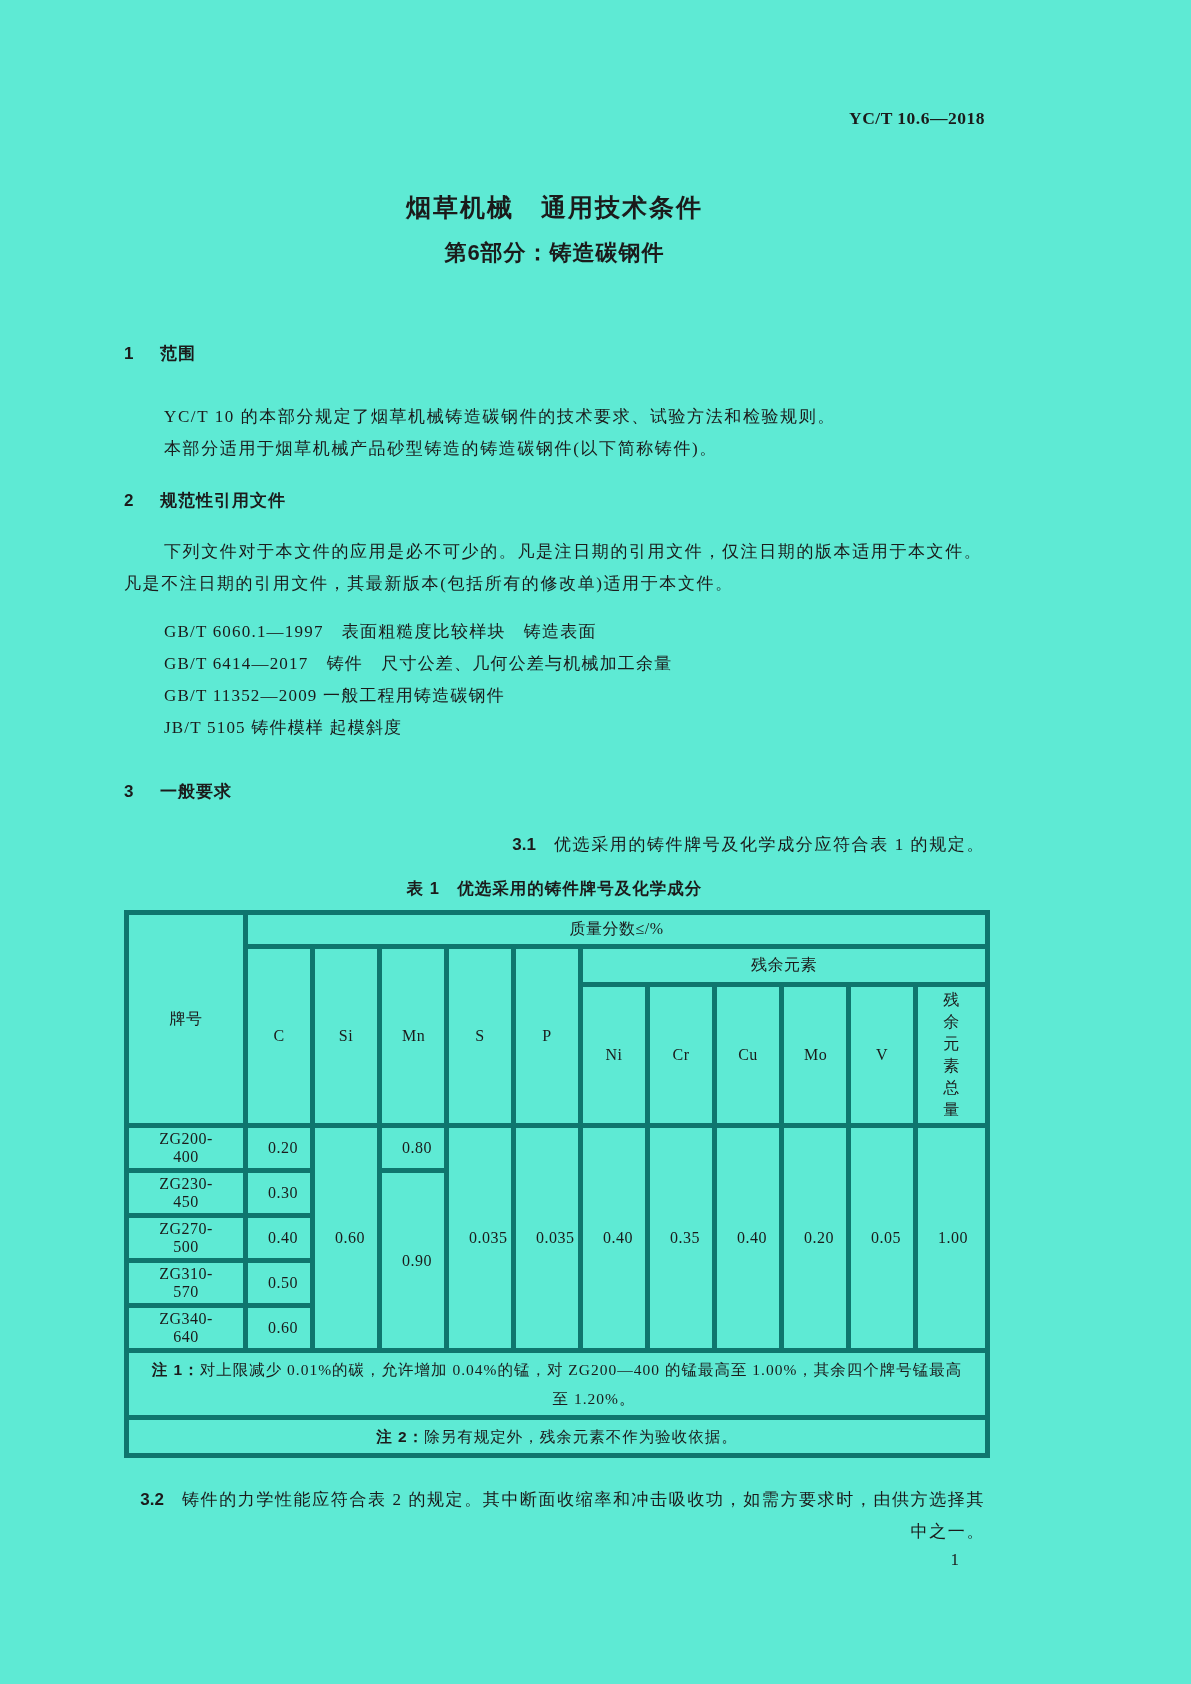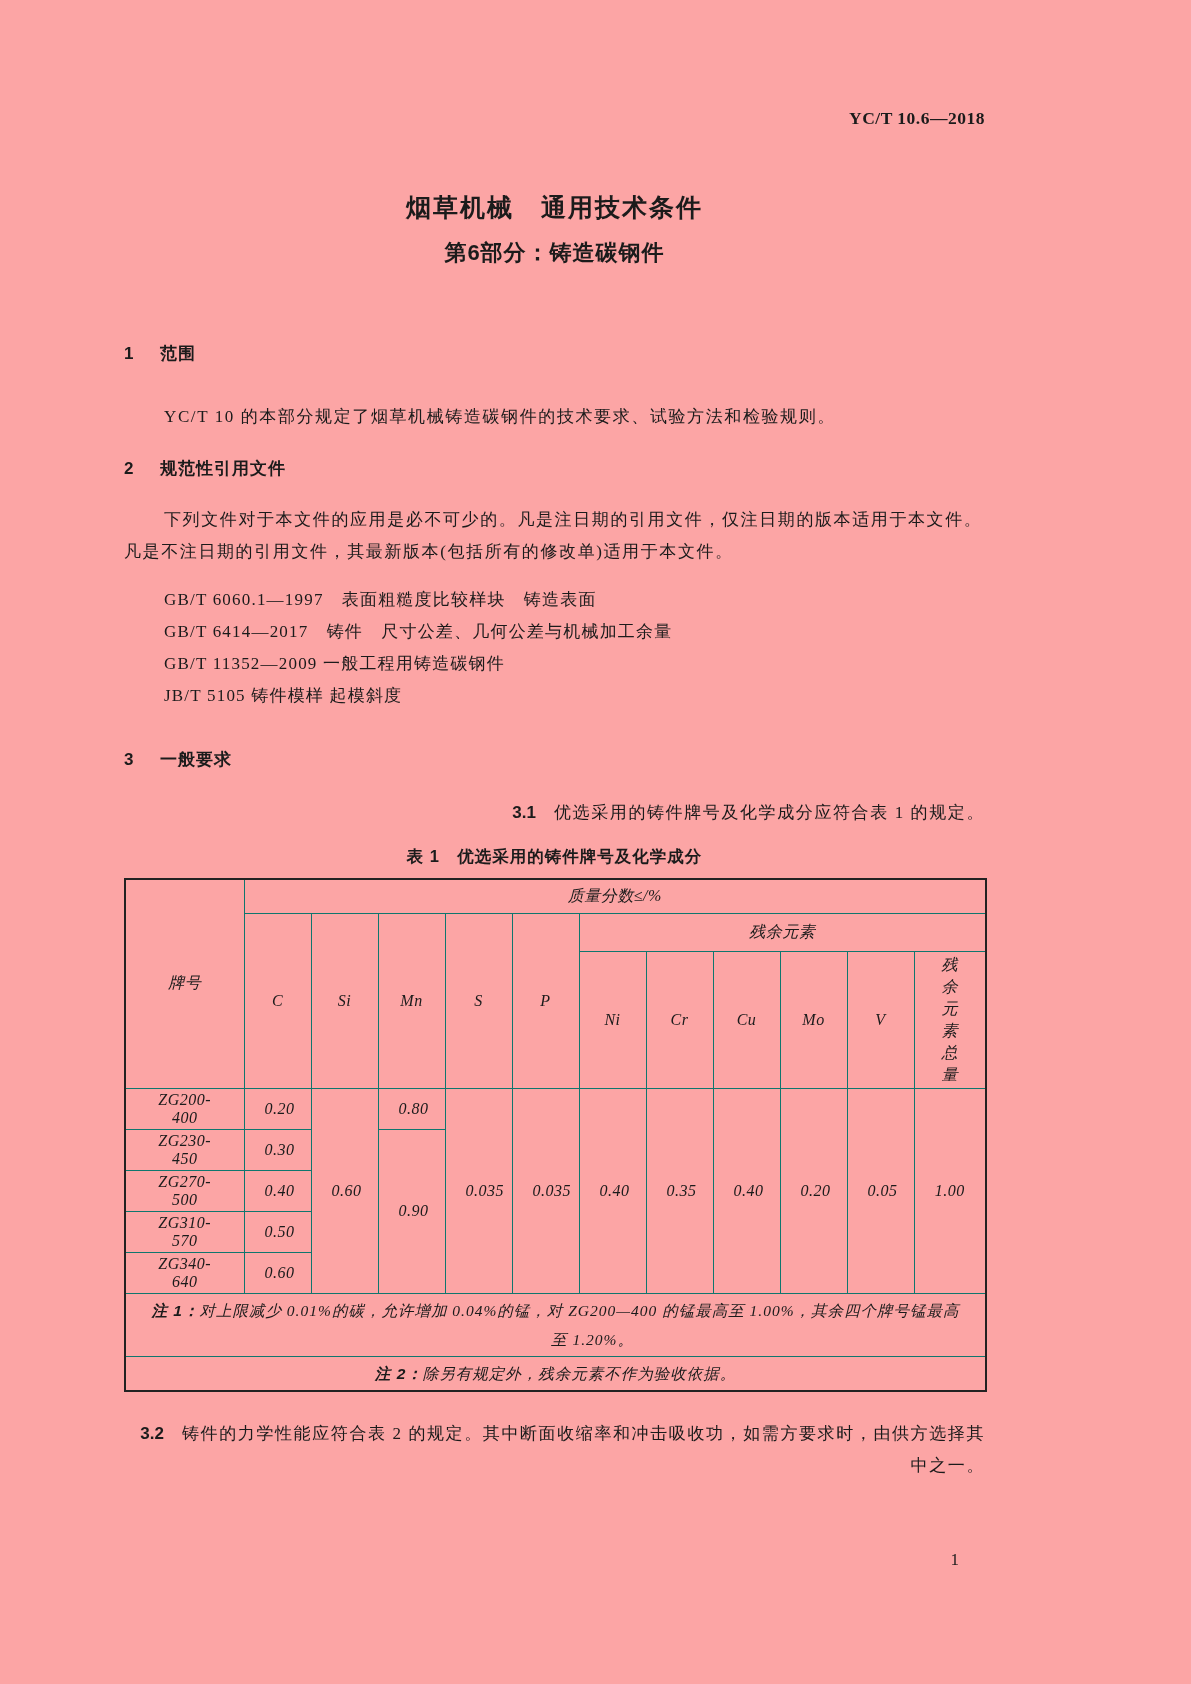--- a/index.html
+++ b/index.html
@@ -5,21 +5,21 @@
   html, body {
     margin: 0;
     padding: 0;
     background: #ffffff;
   }
   .page {
     position: relative;
     width: 1191px;
     height: 1684px;
     box-sizing: border-box;
-    background: #fca5a5;
+    background: #5eead4;
     padding: 108px 206px 0 124px;
     font-family: "Liberation Serif", "DejaVu Serif", serif;
     color: #1b1b1b;
     overflow: hidden;
   }
   .doc-number {
     text-align: right;
     font-size: 17.5px;
     letter-spacing: 0.5px;
     font-weight: bold;
@@ -84,27 +84,26 @@
     letter-spacing: 1px;
   }
   table.t1 {
     margin-top: 10px;
     border-collapse: collapse;
     table-layout: fixed;
     width: 861px;
     border: 2px solid #222222;
   }
   table.t1 td {
-    border: 1px solid #0f766e;
+    border: 5px solid #0f766e;
     text-align: center;
     vertical-align: middle;
     font-size: 16px;
     padding: 2px 20px;
     letter-spacing: 0.5px;
-    font-style: italic;
   }
   tr.h1 { height: 34px; }
   tr.h2 { height: 38px; }
   tr.h3 { height: 60px; }
   tr.dr { height: 36px; }
   td.residual-total-h { white-space: pre-line; line-height: 22px; padding: 2px 2px; }
   td.note-cell { text-align: left; padding: 7px 14px; }
   .note {
     font-size: 15.5px;
     line-height: 29px;
@@ -129,20 +128,21 @@
 
   <div class="title-block">
     <span class="title-line1">烟草机械　通用技术条件</span>
     <span class="title-line2">第6部分：铸造碳钢件</span>
   </div>
 
   <div class="sec-heading s1">
     <span class="h-num">1</span><span class="h-text">范围</span>
   </div>
   <p class="body-para indent mt-36">YC/T 10 的本部分规定了烟草机械铸造碳钢件的技术要求、试验方法和检验规则。</p>
+  <p class="body-para indent">本部分适用于烟草机械产品砂型铸造的铸造碳钢件(以下简称铸件)。</p>
 
   <div class="sec-heading s2">
     <span class="h-num">2</span><span class="h-text">规范性引用文件</span>
   </div>
   <p class="body-para indent mt-30">下列文件对于本文件的应用是必不可少的。凡是注日期的引用文件，仅注日期的版本适用于本文件。凡是不注日期的引用文件，其最新版本(包括所有的修改单)适用于本文件。</p>
   <div class="ref-list">
     <p class="ref-line">GB/T 6060.1—1997　表面粗糙度比较样块　铸造表面</p>
     <p class="ref-line">GB/T 6414—2017　铸件　尺寸公差、几何公差与机械加工余量</p>
     <p class="ref-line">GB/T 11352—2009 一般工程用铸造碳钢件</p>
     <p class="ref-line">JB/T 5105 铸件模样 起模斜度</p>

